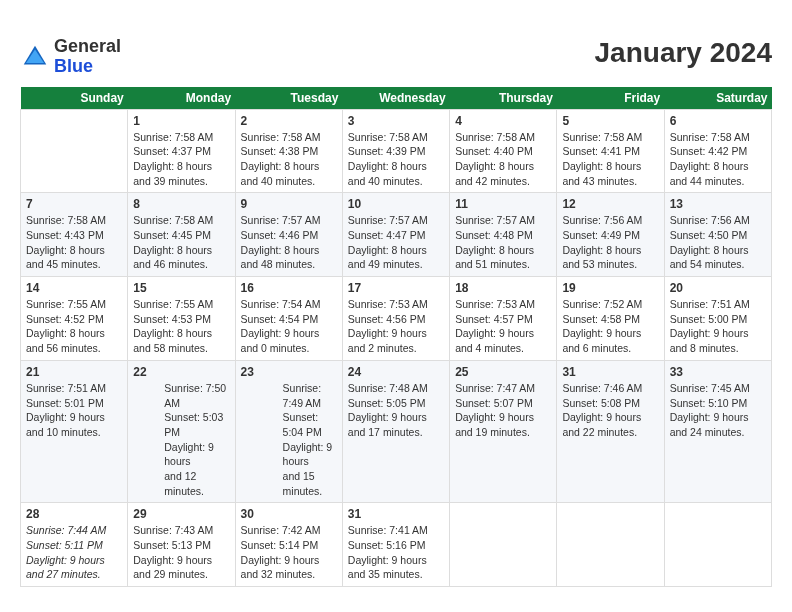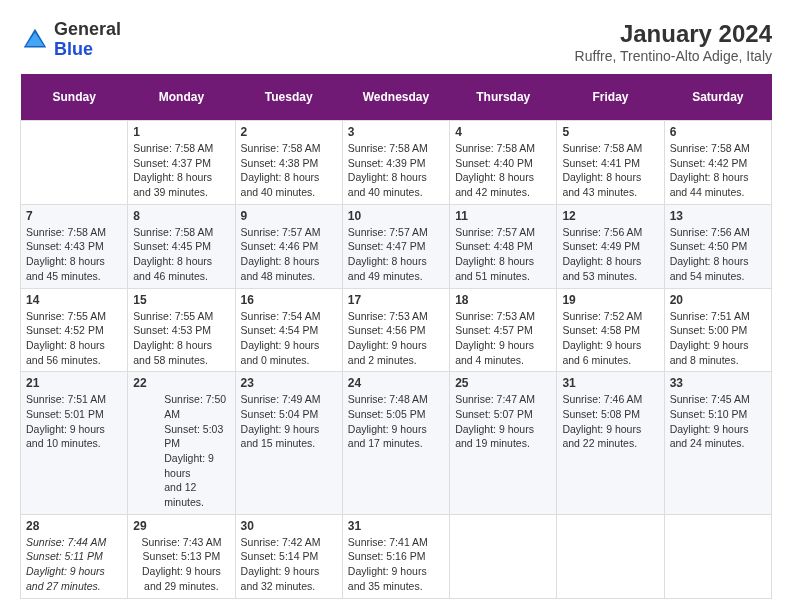--- a/index.html
+++ b/index.html
@@ -8,20 +8,21 @@
       background: #fff;
       width: 792px;
       min-height: 612px;
       padding: 20px;
     }
     .header {
       display: flex;
       justify-content: space-between;
       align-items: flex-start;
       margin-bottom: 10px;
+      margin-top: 17px;
     }
     .logo {
       display: flex;
       align-items: center;
     }
     .logo-text {
       font-size: 18px;
       font-weight: bold;
       color: #333;
       line-height: 1.1;
@@ -29,38 +30,38 @@
     .logo-text .blue { color: #1d4ed8; }
     .logo-icon {
       width: 30px;
       height: 30px;
       margin-right: 4px;
     }
     .title-block {
       text-align: right;
     }
     .month-title {
-      font-size: 24px;
+      font-size: 28px;
       font-weight: bold;
       color: #333;
     }
     .location-title {
       font-size: 14px;
       color: #555;
     }
     table {
       width: 100%;
       border-collapse: collapse;
       font-size: 11px;
     }
     th {
-      background-color: #701a75;
+      background-color: #15803d;
       color: #fff;
-      padding: 16px 4px;
-      text-align: center;
+      padding: 4px 4px;
+      text-align: right;
       font-size: 12px;
     }
     td {
       border: 1px solid #ddd;
       vertical-align: top;
       padding: 4px 5px;
       width: 14.28%;
       min-height: 80px;
       color: #333;
     }
@@ -90,21 +91,20 @@
       <polygon points="20,5 35,30 5,30" fill="#1565c0"></polygon>
       <polygon points="20,10 32,28 8,28" fill="#42a5f5"></polygon>
     </svg>
     <div class="logo-text">
       <div>General</div>
       <div class="blue">Blue</div>
     </div>
   </div>
   <div class="title-block">
     <div class="month-title">January 2024</div>
-    <div class="location-title">Ruffre, Trentino-Alto Adige, Italy</div>
   </div>
 </div>
 
 <table>
   <thead>
     <tr>
     <th>Sunday</th>
         <th>Monday</th>
         <th>Tuesday</th>
         <th>Wednesday</th>
@@ -271,21 +271,21 @@
         </td>
         <td>
           <div class="day-num">22</div>
           <div class="day-info" style="white-space: pre-line; margin-left: 31px;">Sunrise: 7:50 AM
 Sunset: 5:03 PM
 Daylight: 9 hours
 and 12 minutes.</div>
         </td>
         <td>
           <div class="day-num">23</div>
-          <div class="day-info" style="white-space: pre-line;">Sunrise: 7:49 AM
+          <div class="day-info" style="white-space: pre-line; margin-left: 42px;">Sunrise: 7:49 AM
 Sunset: 5:04 PM
 Daylight: 9 hours
 and 15 minutes.</div>
         </td>
         <td>
           <div class="day-num">24</div>
           <div class="day-info" style="white-space: pre-line;">Sunrise: 7:48 AM
 Sunset: 5:05 PM
 Daylight: 9 hours
 and 17 minutes.</div>
@@ -315,21 +315,21 @@
       <tr>
         <td>
           <div class="day-num">28</div>
           <div class="day-info" style="white-space: pre-line; font-style: italic;">Sunrise: 7:44 AM
 Sunset: 5:11 PM
 Daylight: 9 hours
 and 27 minutes.</div>
         </td>
         <td>
           <div class="day-num">29</div>
-          <div class="day-info" style="white-space: pre-line; text-align: center;">Sunrise: 7:43 AM
+          <div class="day-info" style="white-space: pre-line;">Sunrise: 7:43 AM
 Sunset: 5:13 PM
 Daylight: 9 hours
 and 29 minutes.</div>
         </td>
         <td>
           <div class="day-num">30</div>
           <div class="day-info" style="white-space: pre-line;">Sunrise: 7:42 AM
 Sunset: 5:14 PM
 Daylight: 9 hours
 and 32 minutes.</div>

